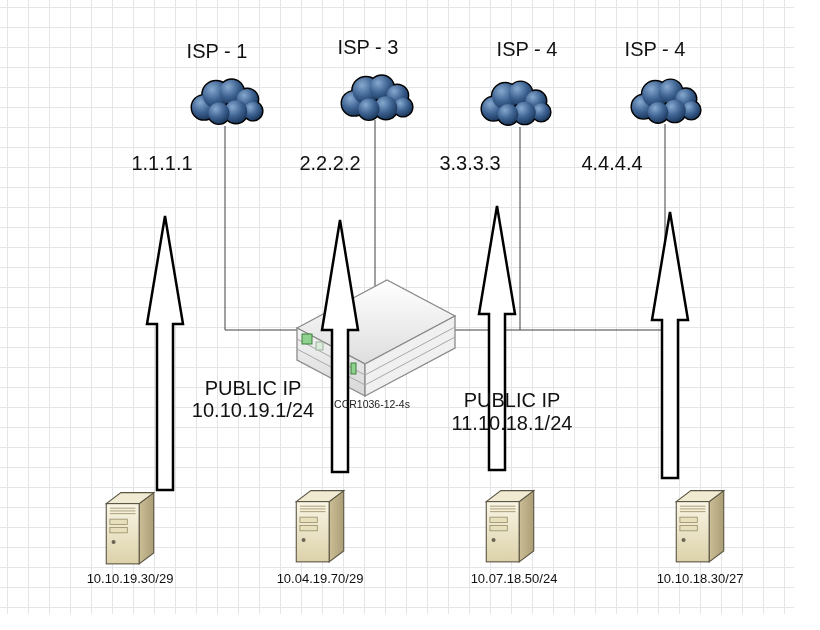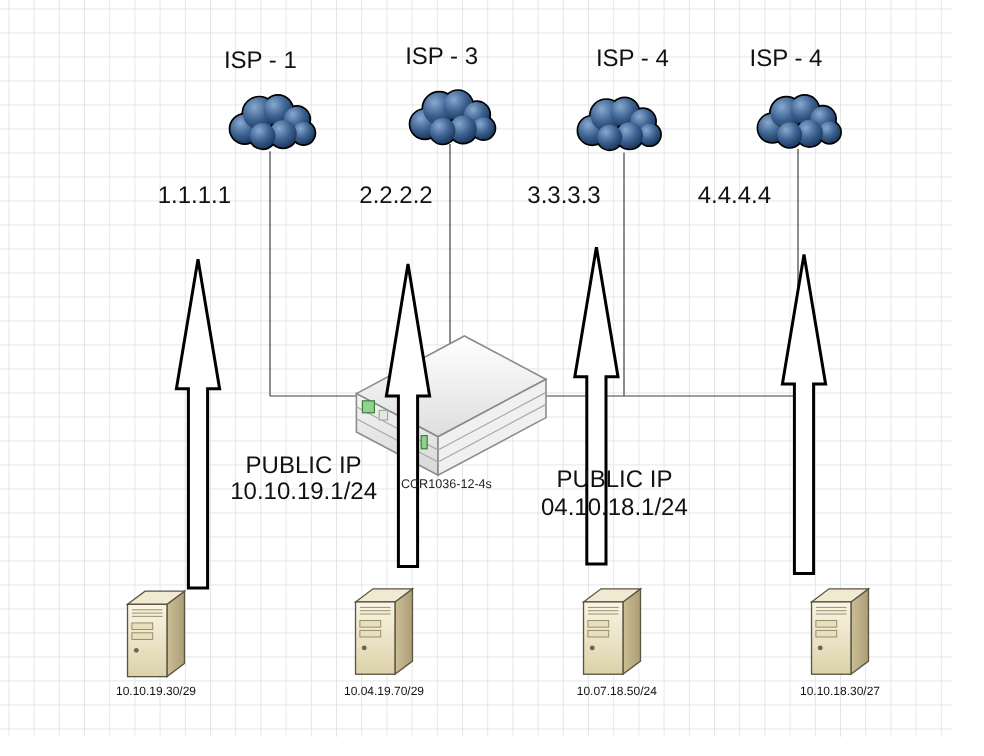--- a/index.html
+++ b/index.html
@@ -11,21 +11,21 @@
       linear-gradient(to bottom,#e3e6e9 1px,transparent 1px);
     background-size:21px 20px;
     background-position:7px 7px;
   }
   .cover{position:absolute;background:#fff;z-index:1;}
   .cover-right{top:0;right:0;width:26px;height:100%;}
   .cover-bottom{left:0;bottom:0;width:100%;height:16px;}
   .art{position:absolute;left:0;top:0;z-index:2;}
   .lbl{position:absolute;z-index:3;transform:translateX(-50%);white-space:nowrap;}
   .lbl-md{font-size:20px;}
-  .lbl-sm{font-size:10px;}
+  .lbl-sm{font-size:13px;}
   .lbl-router{font-size:10.5px;color:#222;text-align:center;}
 </style>
 </head>
 <body>
 
 <div class="canvas">
 
   <div class="cover cover-right"></div>
   <div class="cover cover-bottom"></div>
 
@@ -130,21 +130,21 @@
   <div class="lbl lbl-md" style="left:655px;top:38px">ISP - 4</div>
 
   <div class="lbl lbl-md" style="left:162px;top:152px">1.1.1.1</div>
   <div class="lbl lbl-md" style="left:330px;top:152px">2.2.2.2</div>
   <div class="lbl lbl-md" style="left:470px;top:152px">3.3.3.3</div>
   <div class="lbl lbl-md" style="left:612px;top:152px">4.4.4.4</div>
 
   <div class="lbl lbl-md" style="left:253px;top:377px">PUBLIC IP</div>
   <div class="lbl lbl-md" style="left:253px;top:399px">10.10.19.1/24</div>
   <div class="lbl lbl-md" style="left:512px;top:389px">PUBLIC IP</div>
-  <div class="lbl lbl-md" style="left:512px;top:412px">04.10.18.1/24</div>
+  <div class="lbl lbl-md" style="left:512px;top:412px">11.10.18.1/24</div>
 
   <div class="lbl lbl-router" style="left:372px;top:398px">CCR1036-12-4s</div>
 
   <div class="lbl lbl-sm" style="left:130px;top:571px">10.10.19.30/29</div>
   <div class="lbl lbl-sm" style="left:320px;top:571px">10.04.19.70/29</div>
   <div class="lbl lbl-sm" style="left:514px;top:571px">10.07.18.50/24</div>
   <div class="lbl lbl-sm" style="left:700px;top:571px">10.10.18.30/27</div>
 
 </div>
 

